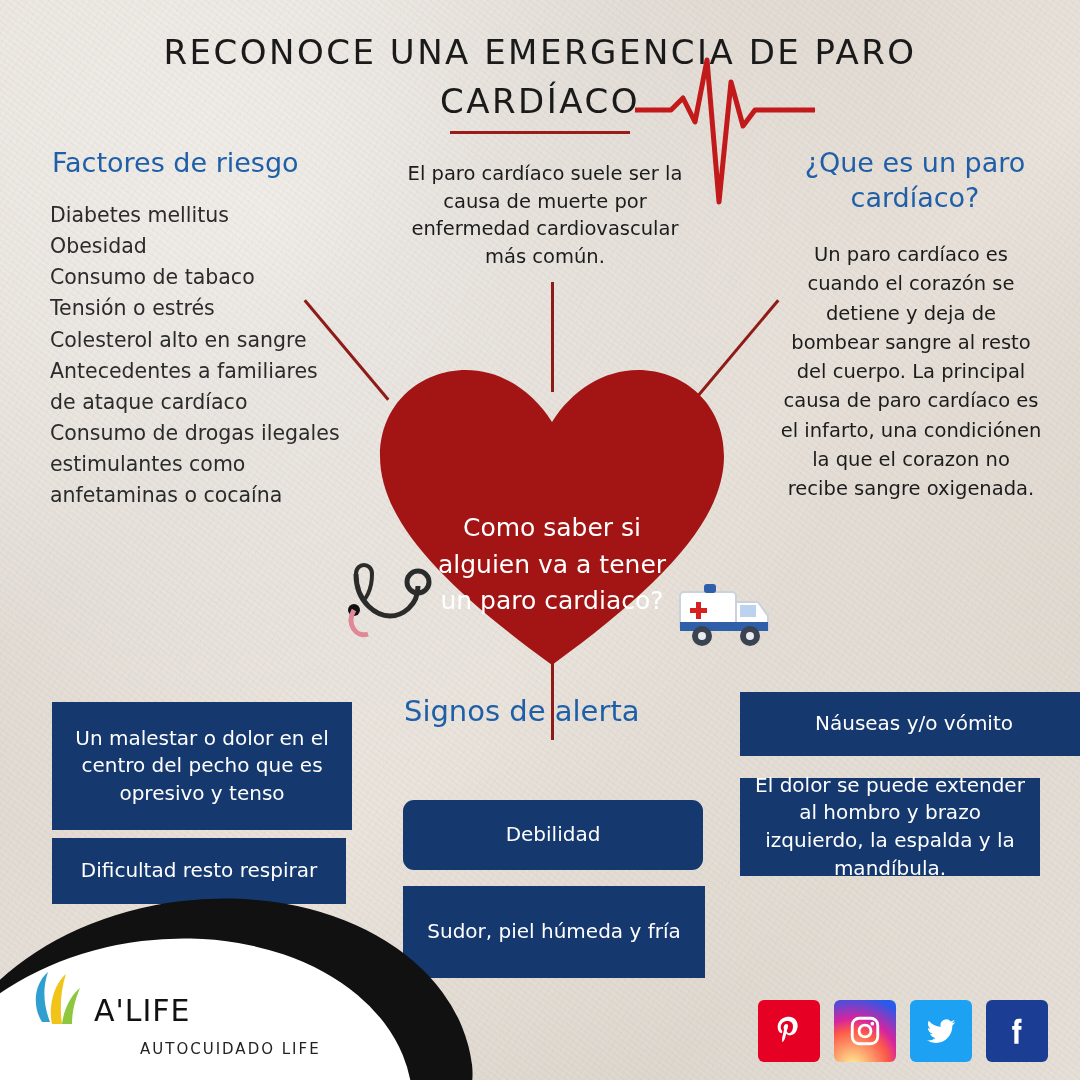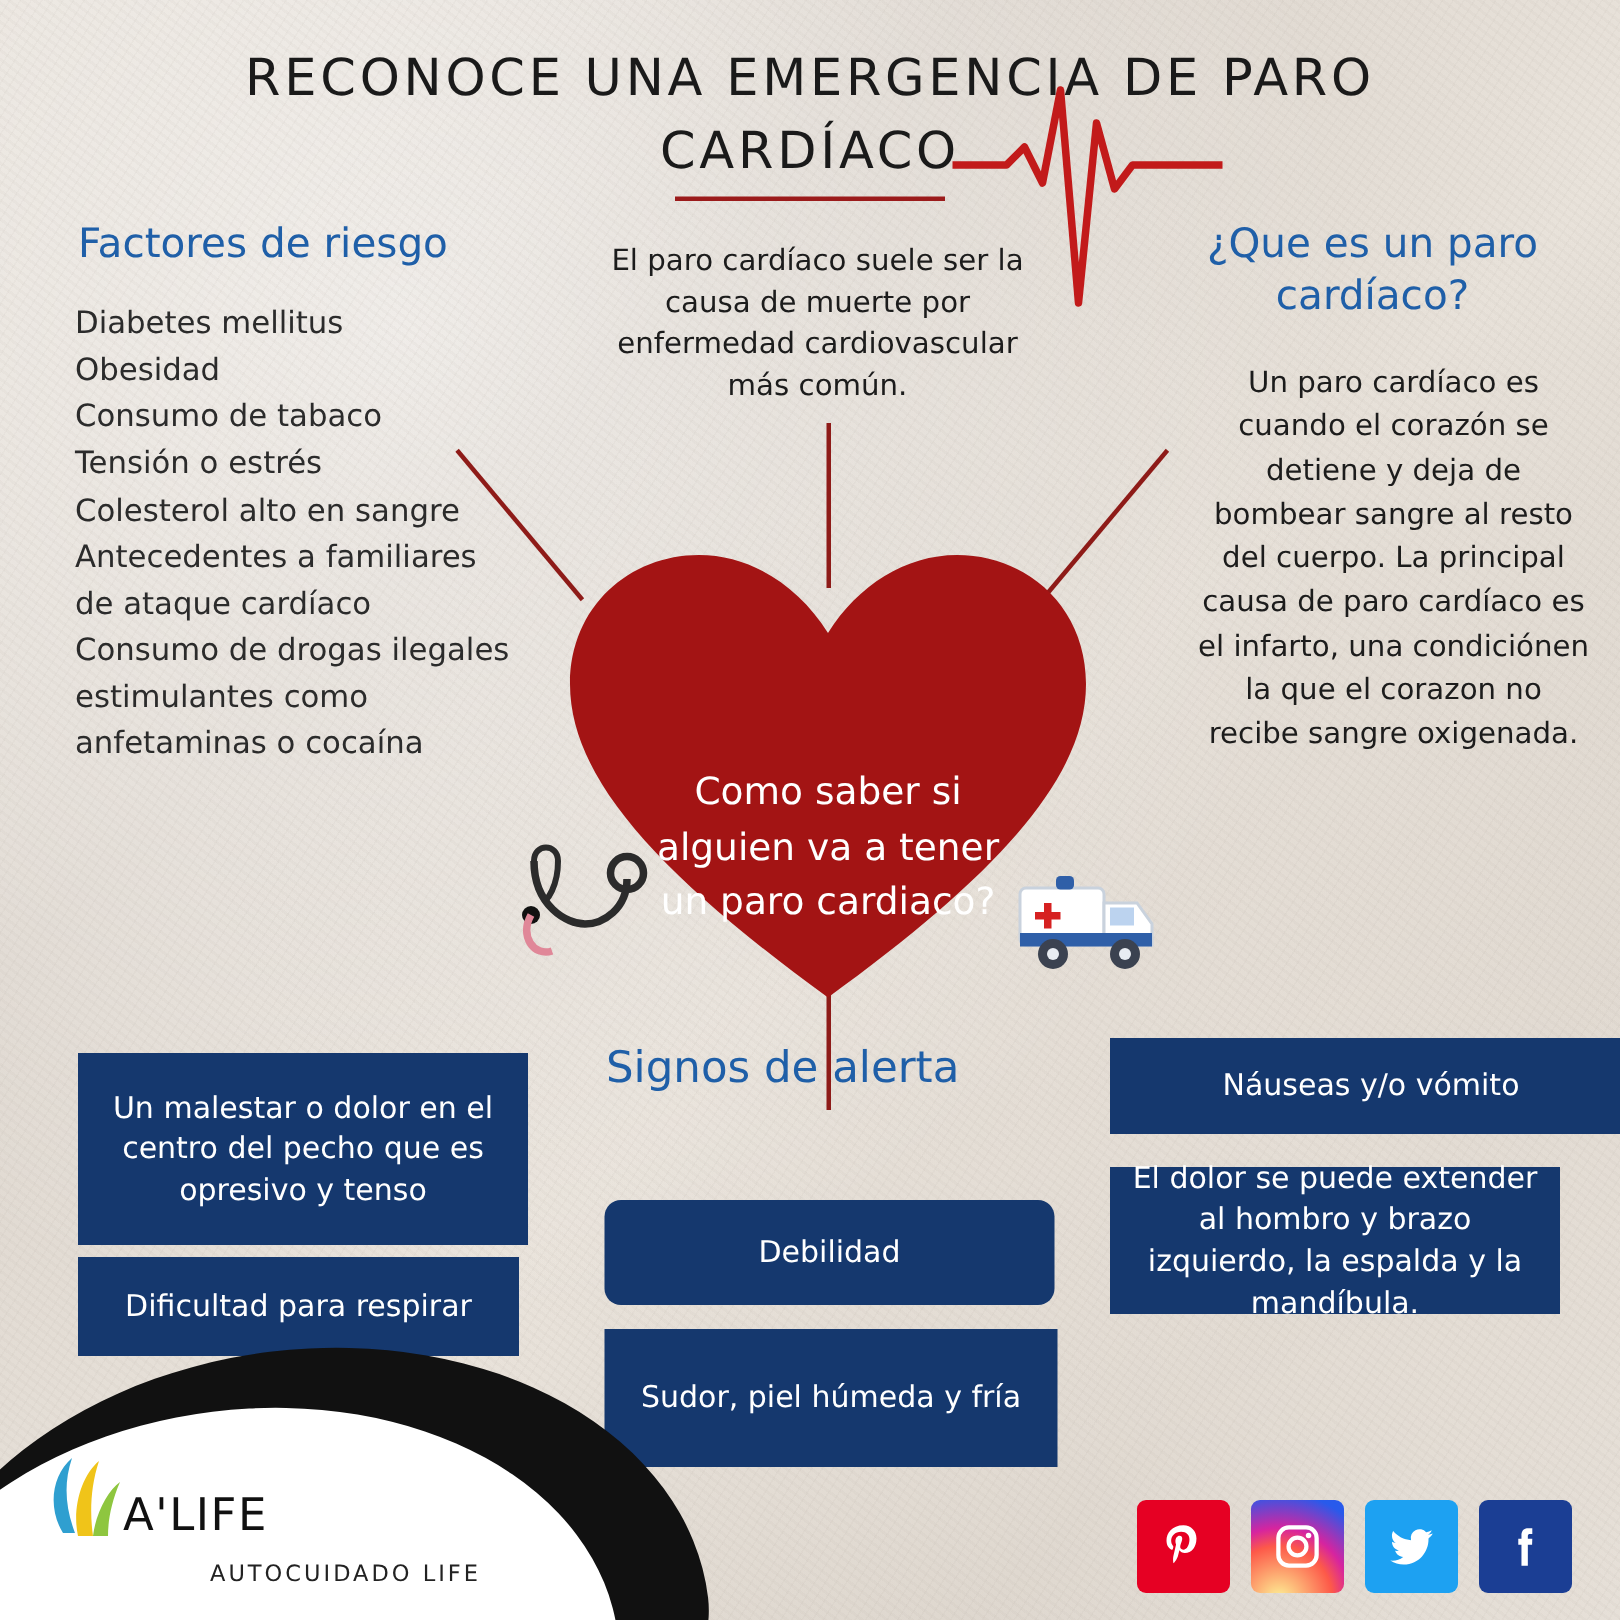--- a/index.html
+++ b/index.html
@@ -108,21 +108,20 @@
 
   .what-text {
     position: absolute;
     left: 780px;
     top: 240px;
     width: 262px;
     text-align: center;
     color: #1c1c1c;
     font-size: 19.5px;
     line-height: 1.5;
-    margin-left: 18px;
   }
 
   
   .heart-wrap {
     position: absolute;
     left: 372px;
     top: 360px;
     width: 360px;
     height: 320px;
     z-index: 4;
@@ -194,21 +193,21 @@
     border-radius: 50% 50% 45% 45% / 60% 60% 40% 40%;
     transform: rotate(-7deg);
   }
 
   .brand {
     position: absolute;
     left: 26px;
     bottom: 52px;
     display: flex;
     align-items: flex-end;
-    gap: 0;
+    gap: 12px;
   }
   .brand-name {
     font-size: 30px;
     letter-spacing: 1px;
     color: #111;
     font-weight: 400;
   }
   .brand-sub {
     position: absolute;
     left: 140px;
@@ -308,21 +307,21 @@
     <rect x="22" y="50" width="17" height="5" fill="#d62121"></rect>
     <circle cx="34" cy="78" r="10" fill="#3b4250"></circle>
       <circle cx="34" cy="78" r="4" fill="#e8ecf2"></circle>
     <circle cx="82" cy="78" r="10" fill="#3b4250"></circle>
       <circle cx="82" cy="78" r="4" fill="#e8ecf2"></circle>
   </svg>
 
   <div id="signs-head">Signos de alerta</div>
 
   <div class="box" style="left:52px; top:690px; width:300px; height:128px;margin-top:12px;">Un malestar o dolor en el centro del pecho que es opresivo y tenso</div>
-  <div class="box" style="left:52px; top:838px; width:294px; height:66px;">Dificultad para respirar</div>
+  <div class="box" style="left:52px; top:838px; width:294px; height:66px;">Dificultad resto respirar</div>
   <div class="box" style="left:403px; top:800px; width:300px; height:70px;border-radius:11px;">Debilidad</div>
   <div class="box" style="left:403px; top:886px; width:302px; height:92px;">Sudor, piel húmeda y fría</div>
   <div class="box" style="left:740px; top:692px; width:348px; height:64px;">Náuseas y/o vómito</div>
   <div class="box" style="left:740px; top:778px; width:300px; height:98px;">El dolor se puede extender al hombro y brazo izquierdo, la espalda y la mandíbula.</div>
 
   <div class="swoosh-black"></div>
   <div class="swoosh-white"></div>
 
   <div class="brand">
     <svg width="56" height="62" viewBox="0 0 56 62">

